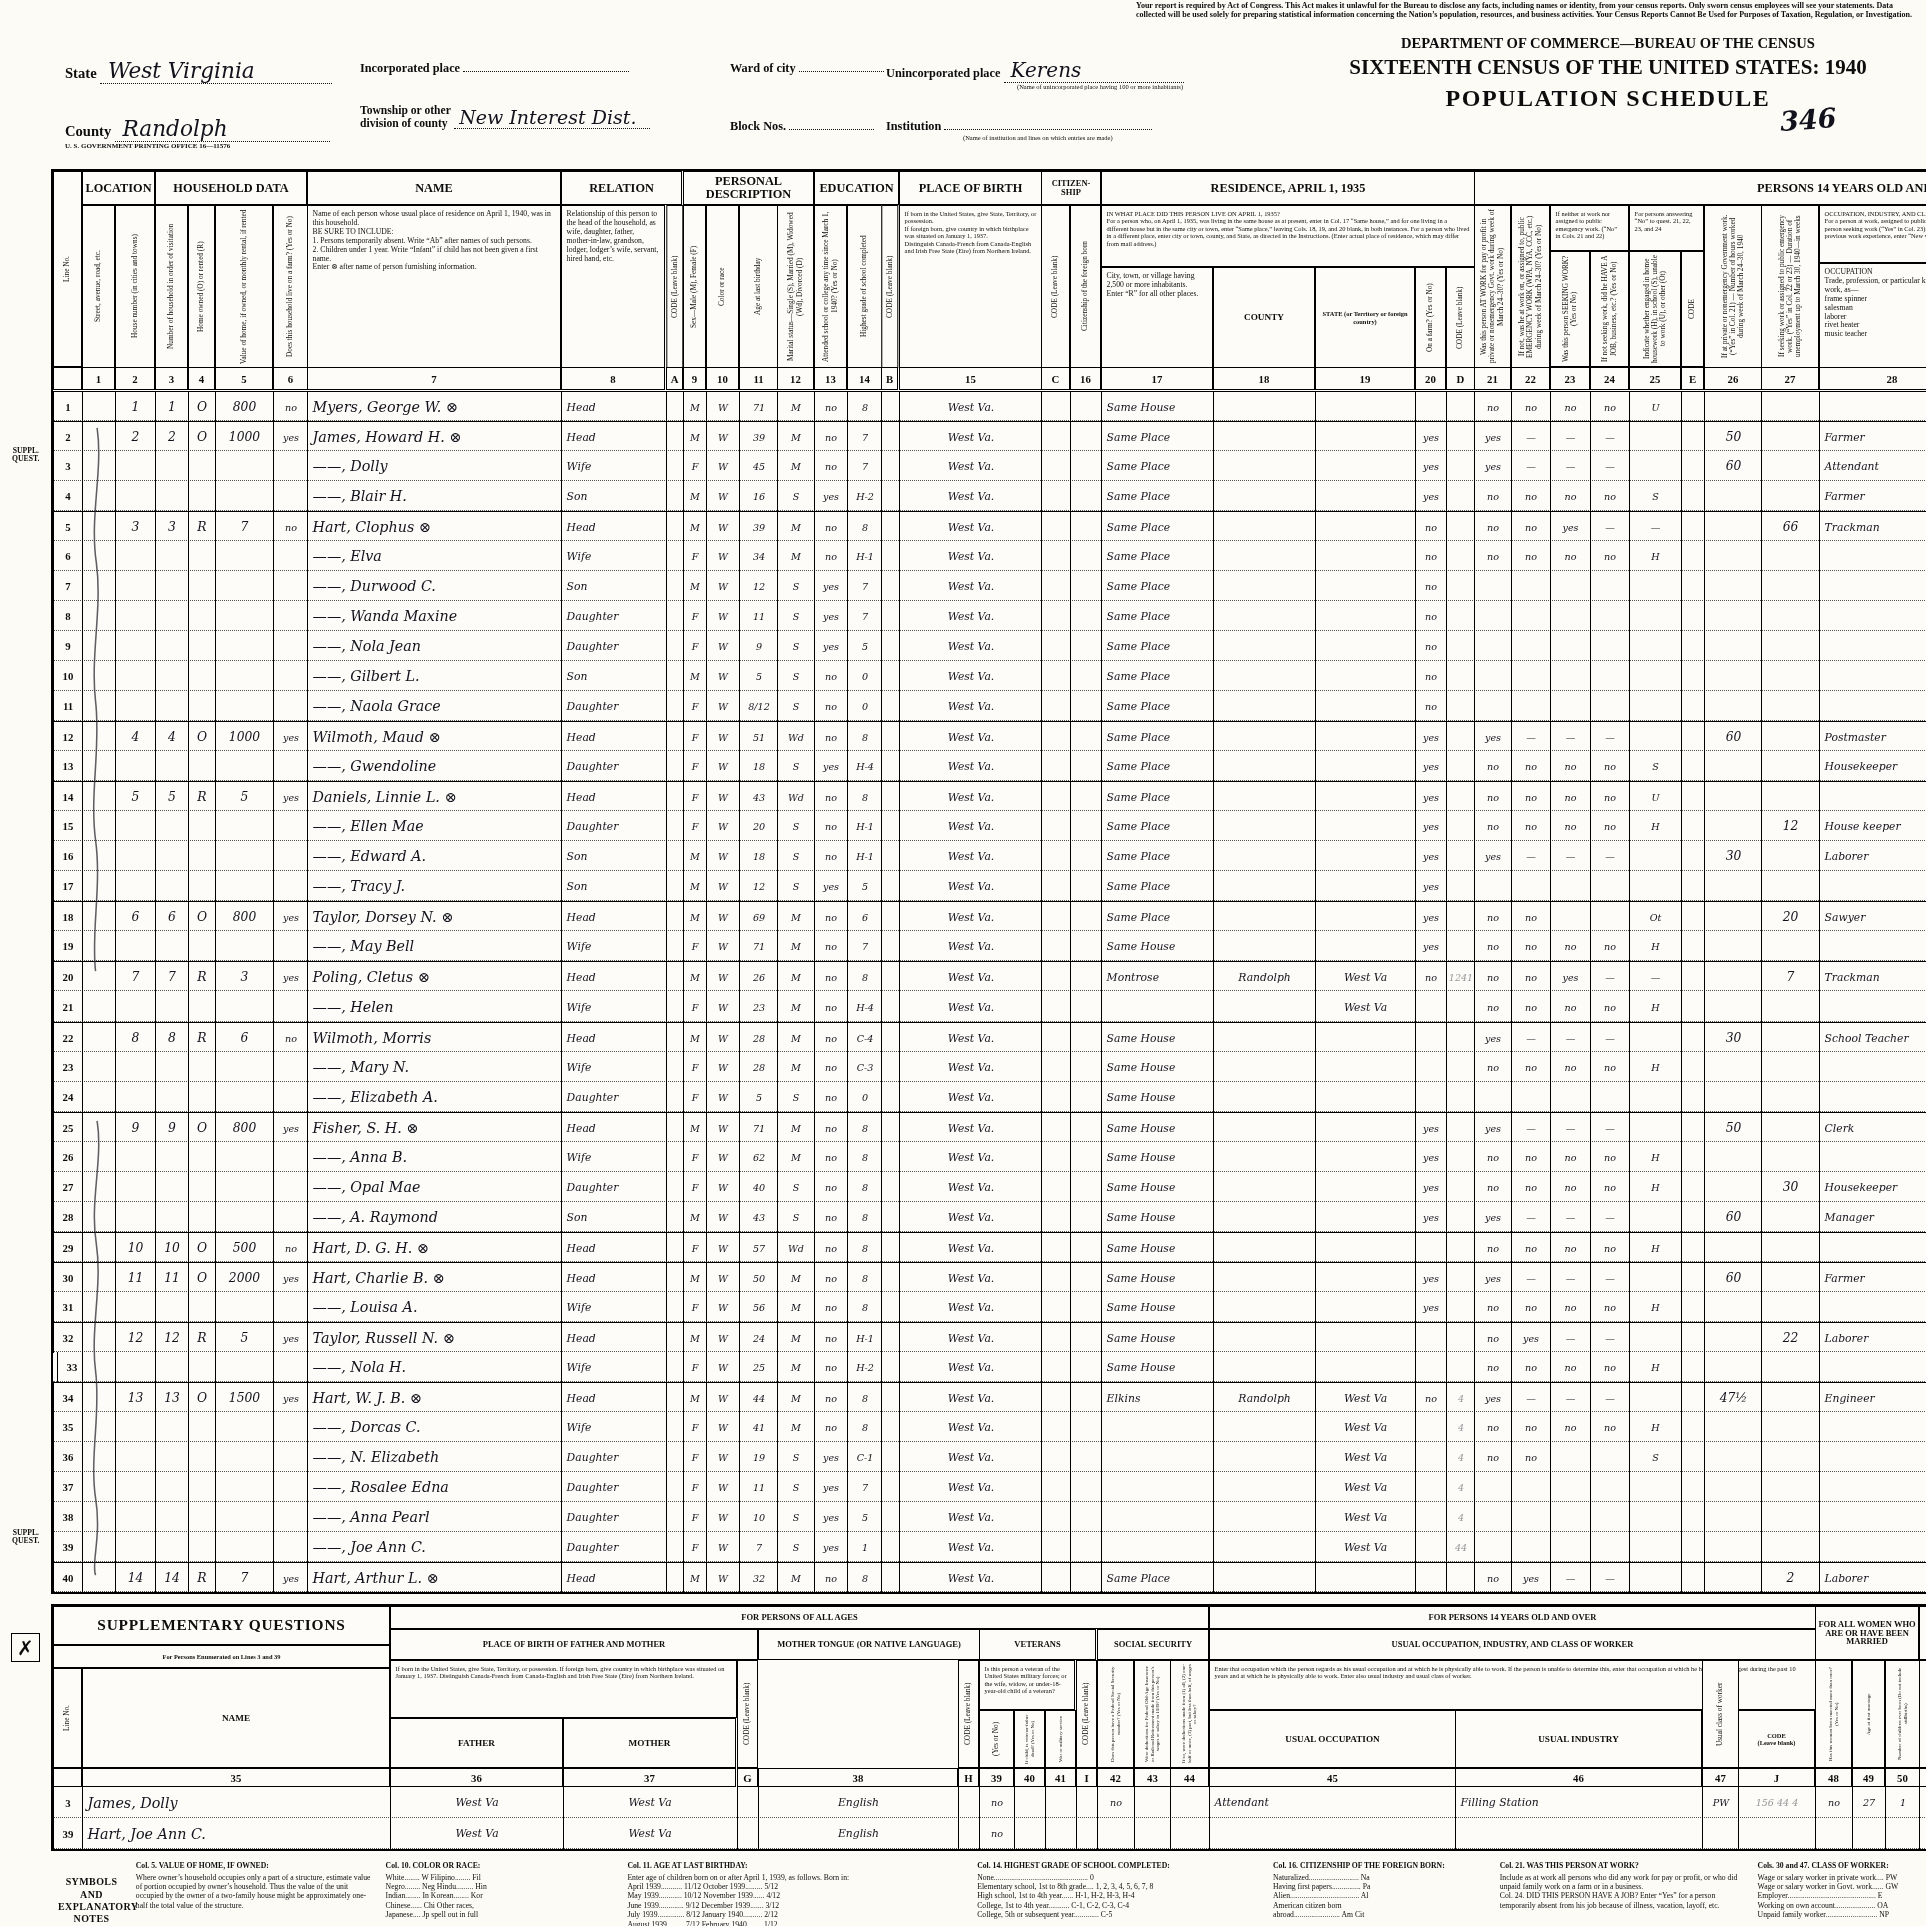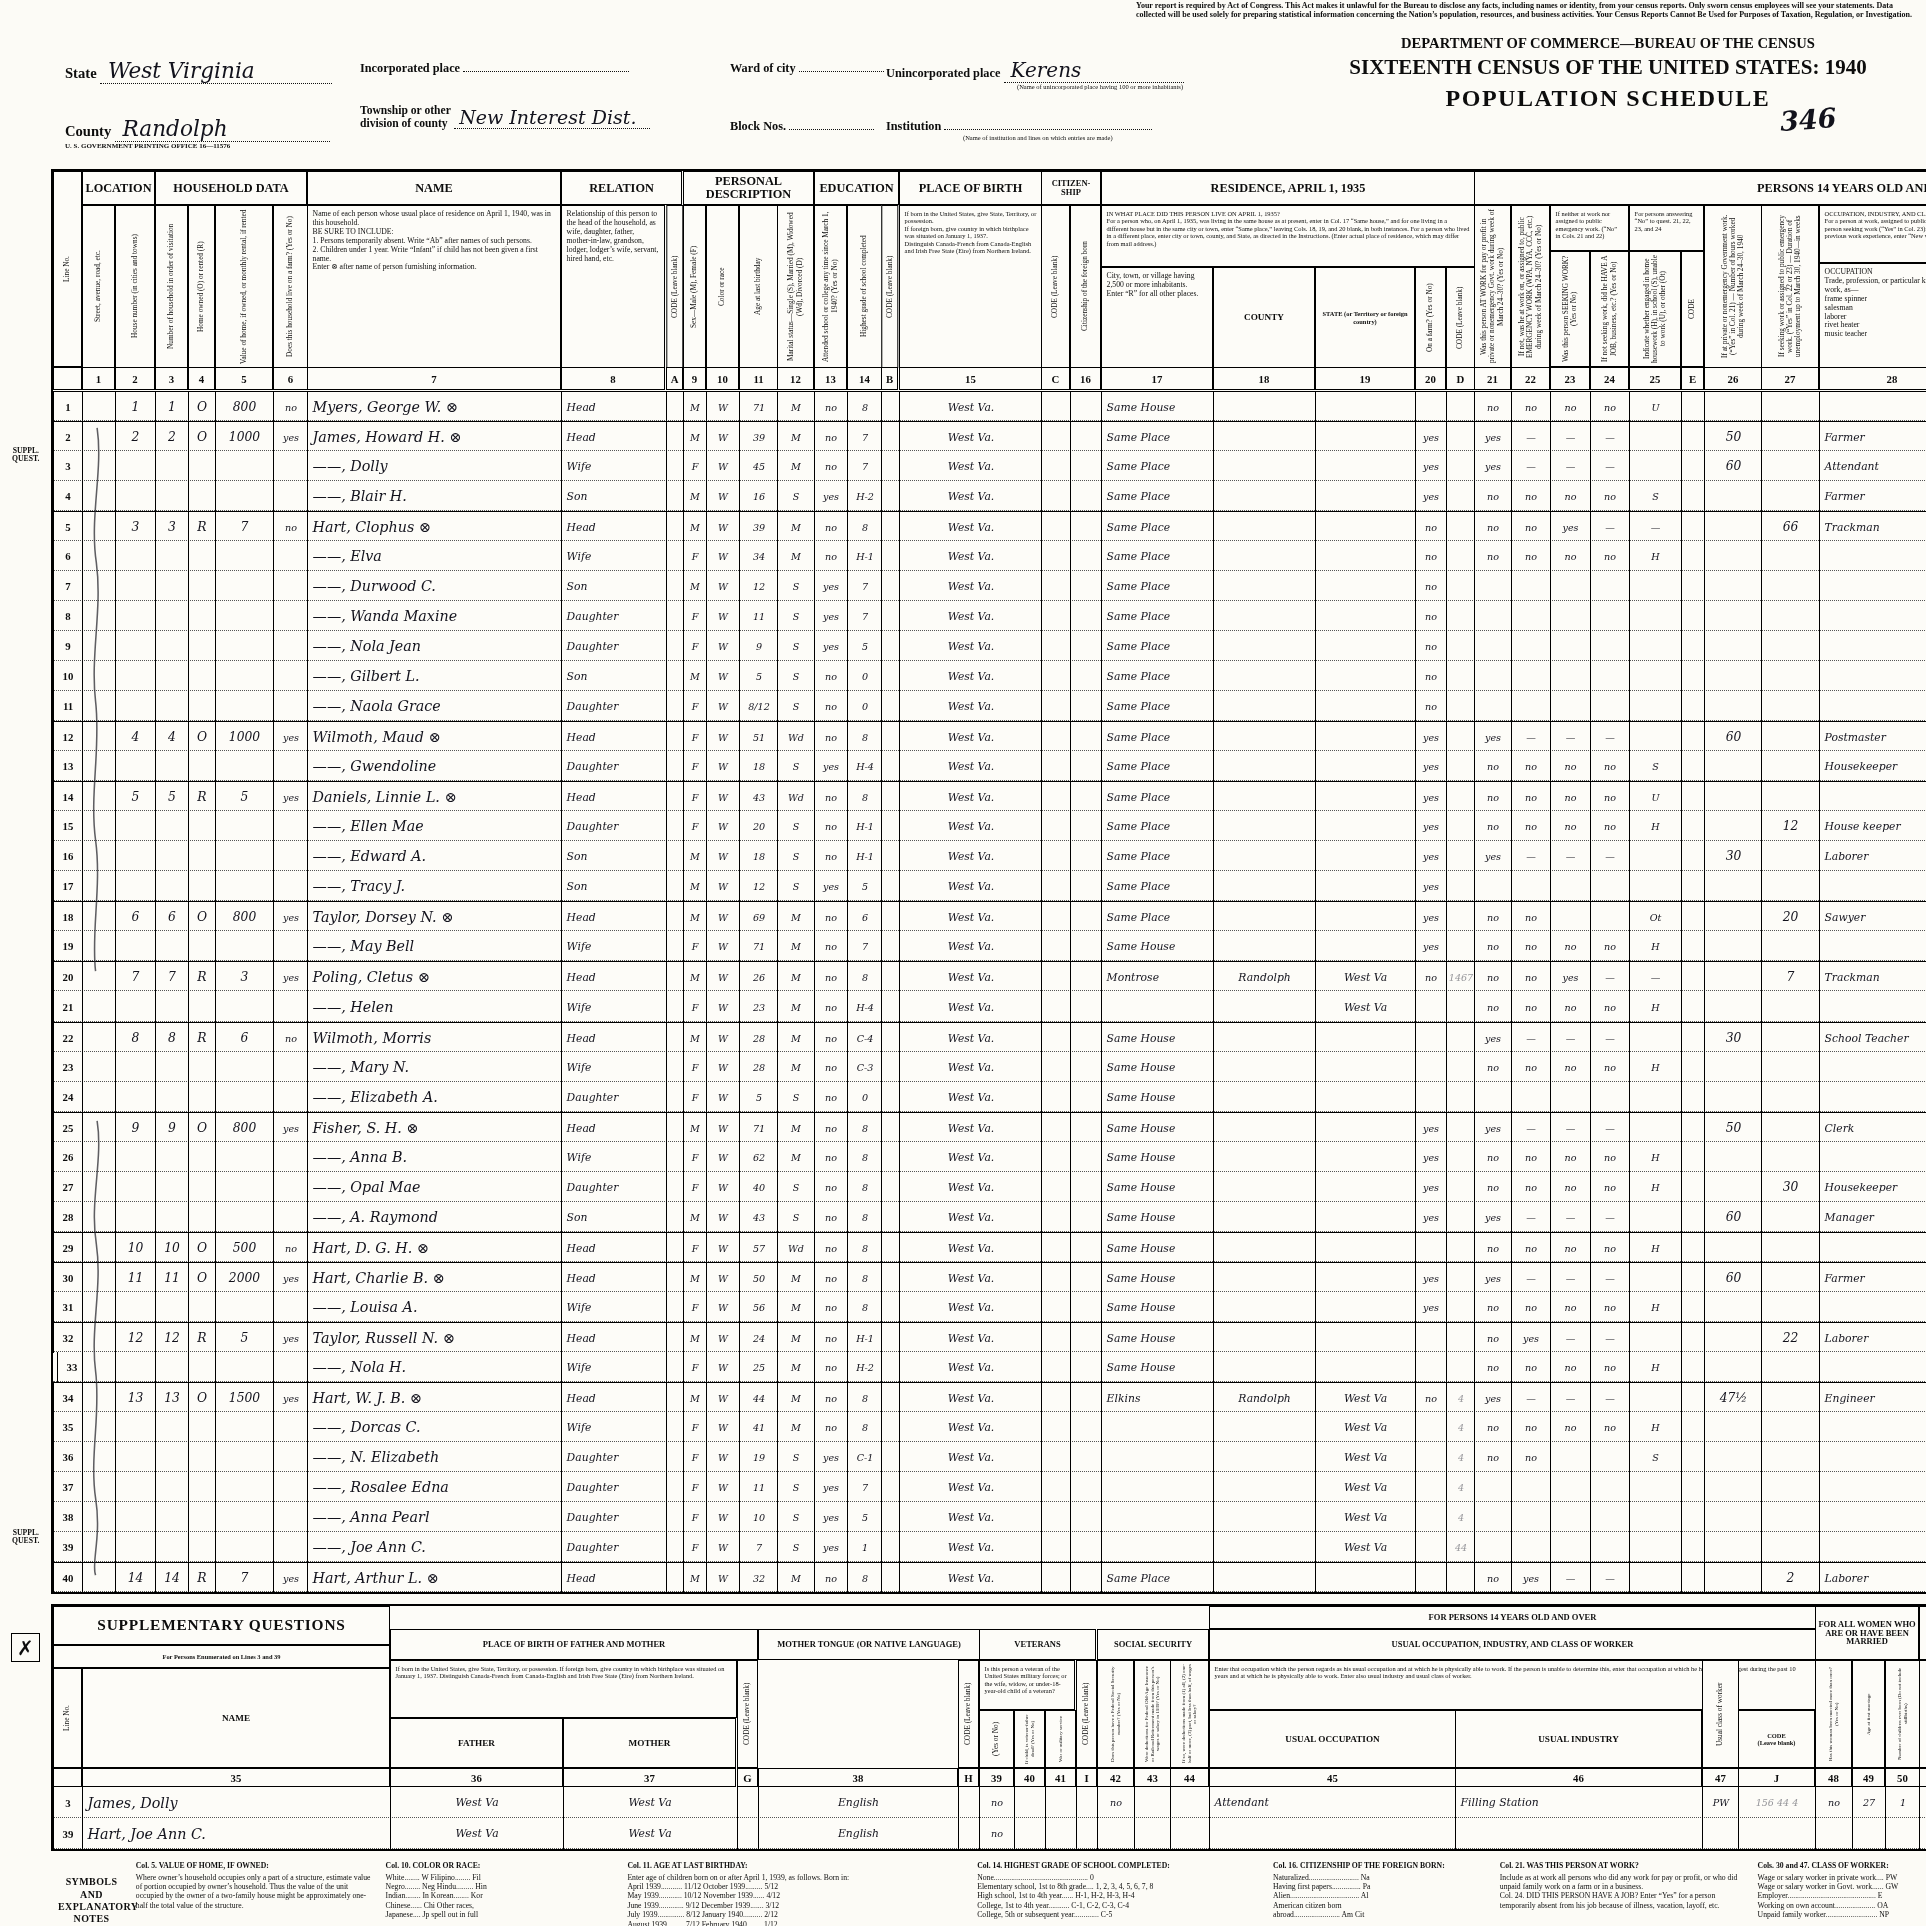--- a/index.html
+++ b/index.html
@@ -898,21 +898,21 @@
         <div class="cell hw sm" style="left: 761px; width: 33px; height: 30px;">no</div>
         <div class="cell hw sm" style="left: 794px; width: 35px; height: 30px;">8</div>
         <div class="cell hw" style="left: 828px; width: 17.3px; height: 30px;"></div>
         <div class="cell hw md" style="left: 846px; width: 143px; height: 30px;">West Va.</div>
         <div class="cell hw" style="left: 988px; width: 29px; height: 30px;"></div>
         <div class="cell hw" style="left: 1017px; width: 31px; height: 30px;"></div>
         <div class="cell hw md lft" style="left: 1048px; width: 112px; height: 30px;">Montrose</div>
         <div class="cell hw md" style="left: 1160px; width: 102px; height: 30px;">Randolph</div>
         <div class="cell hw md" style="left: 1262px; width: 100px; height: 30px;">West Va</div>
         <div class="cell hw sm" style="left: 1362px; width: 31px; height: 30px;">no</div>
-        <div class="cell hw sm hwp" style="left: 1393px; width: 29px; height: 30px;">1467</div>
+        <div class="cell hw sm hwp" style="left: 1393px; width: 29px; height: 30px;">1241</div>
         <div class="cell hw sm" style="left: 1421px; width: 37px; height: 30px;">no</div>
         <div class="cell hw sm" style="left: 1458px; width: 39px; height: 30px;">no</div>
         <div class="cell hw sm" style="left: 1497px; width: 40px; height: 30px;">yes</div>
         <div class="cell hw sm" style="left: 1537px; width: 39px; height: 30px;">—</div>
         <div class="cell hw sm" style="left: 1576px; width: 52px; height: 30px;">—</div>
         <div class="cell hw" style="left: 1628px; width: 23px; height: 30px;"></div>
         <div class="cell hw" style="left: 1651px; width: 58px; height: 30px;"></div>
         <div class="cell hw" style="left: 1708px; width: 58px; height: 30px;">7</div>
         <div class="cell hw md lft" style="left: 1766px; width: 146px; height: 30px;">Trackman</div>
       </div>
@@ -1643,20 +1643,21 @@
   </svg>
   <svg class="abs" style="left:84px;top:1117px;" width="27" height="462" viewBox="0 0 70 1200">
     <path d="M34,10 C50,110 14,220 32,330 C48,440 16,550 30,660 C44,770 14,880 30,990 C46,1090 18,1160 30,1190" stroke="#2a2a30" stroke-width="4" fill="none" opacity="0.75"></path>
   </svg>
 
   <div id="suppTable" class="tbl" style="left: 51px; top: 1604px; width: 2388px; height: 243px; position: absolute;">
       <div class="hd g bigt" style="left: 0px; top: 0px; width: 337px; height: 39px;">SUPPLEMENTARY QUESTIONS</div>
       <div class="hd hbc hbs" style="left: 0px; top: 39px; width: 337px; height: 23px;">For Persons Enumerated on Lines 3 and 39</div>
       <div class="hd vt" style="left: 0px; top: 62px; width: 29px; height: 100px;">Line No.</div>
       <div class="hd hbc" style="left: 29px; top: 62px; width: 308px; height: 100px;">NAME</div>
+      <div class="hd g gsm2" style="left: 337px; top: 0px; width: 819px; height: 23px;">FOR PERSONS OF ALL AGES</div>
       <div class="hd g gsm2" style="left: 337px; top: 23px; width: 368px; height: 31px;">PLACE OF BIRTH OF FATHER AND MOTHER</div>
       <div class="hd hb hbs" style="left: 337px; top: 54px; width: 347px; height: 58px;">If born in the United States, give State, Territory, or possession.  If foreign born, give country in which birthplace was situated on January 1, 1937.  Distinguish Canada-French from Canada-English and Irish Free State (Eire) from Northern Ireland.</div>
       <div class="hd hbc" style="left: 337px; top: 112px; width: 173px; height: 50px;">FATHER</div>
       <div class="hd hbc" style="left: 510px; top: 112px; width: 173px; height: 50px;">MOTHER</div>
       <div class="hd vt" style="left: 684px; top: 54px; width: 21px; height: 108px;">CODE (Leave blank)</div>
       <div class="hd g gsm2" style="left: 705px; top: 23px; width: 222px; height: 31px;">MOTHER TONGUE (OR NATIVE LANGUAGE)</div>
       <div class="hd vt" style="left: 905px; top: 54px; width: 21px; height: 108px;">CODE (Leave blank)</div>
       <div class="hd g gsm2" style="left: 926px; top: 23px; width: 117px; height: 31px;">VETERANS</div>
       <div class="hd hb hbs" style="left: 926px; top: 54px; width: 96px; height: 50px;">Is this person a veteran of the United States military forces; or the wife, widow, or under-18-year-old child of a veteran?</div>
       <div class="hd vt" style="left: 926px; top: 104px; width: 35px; height: 58px;">(Yes or No)</div>

